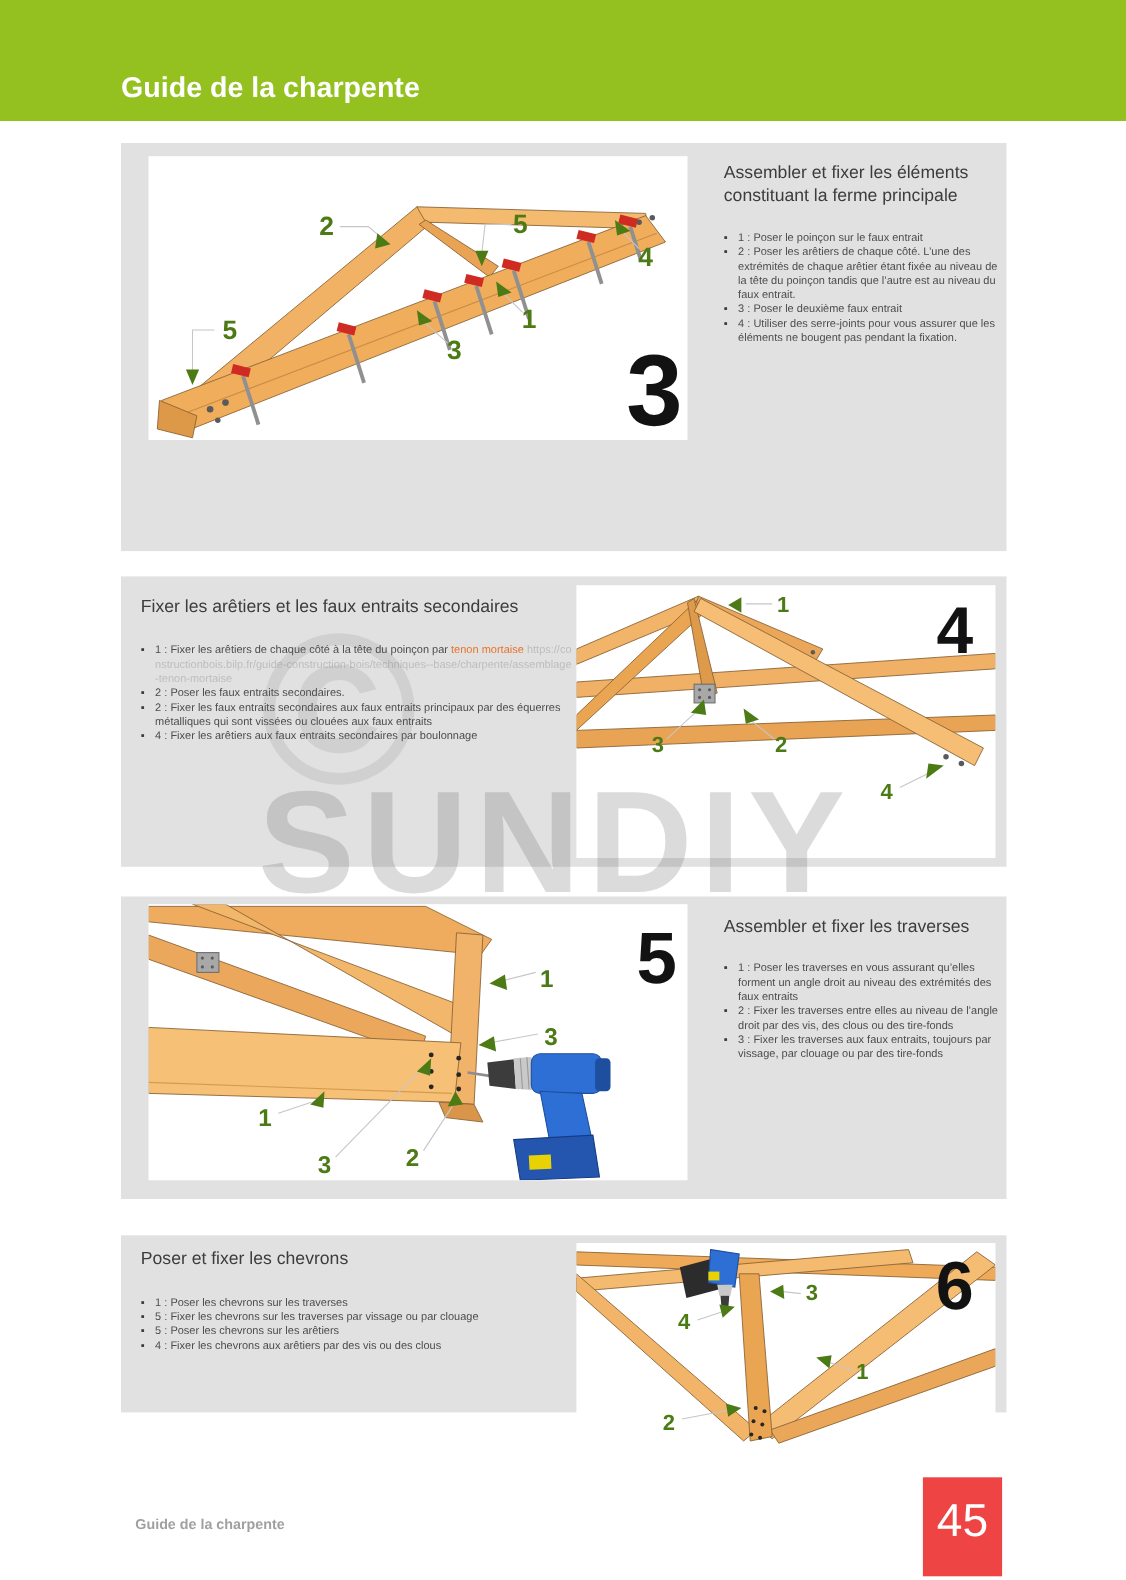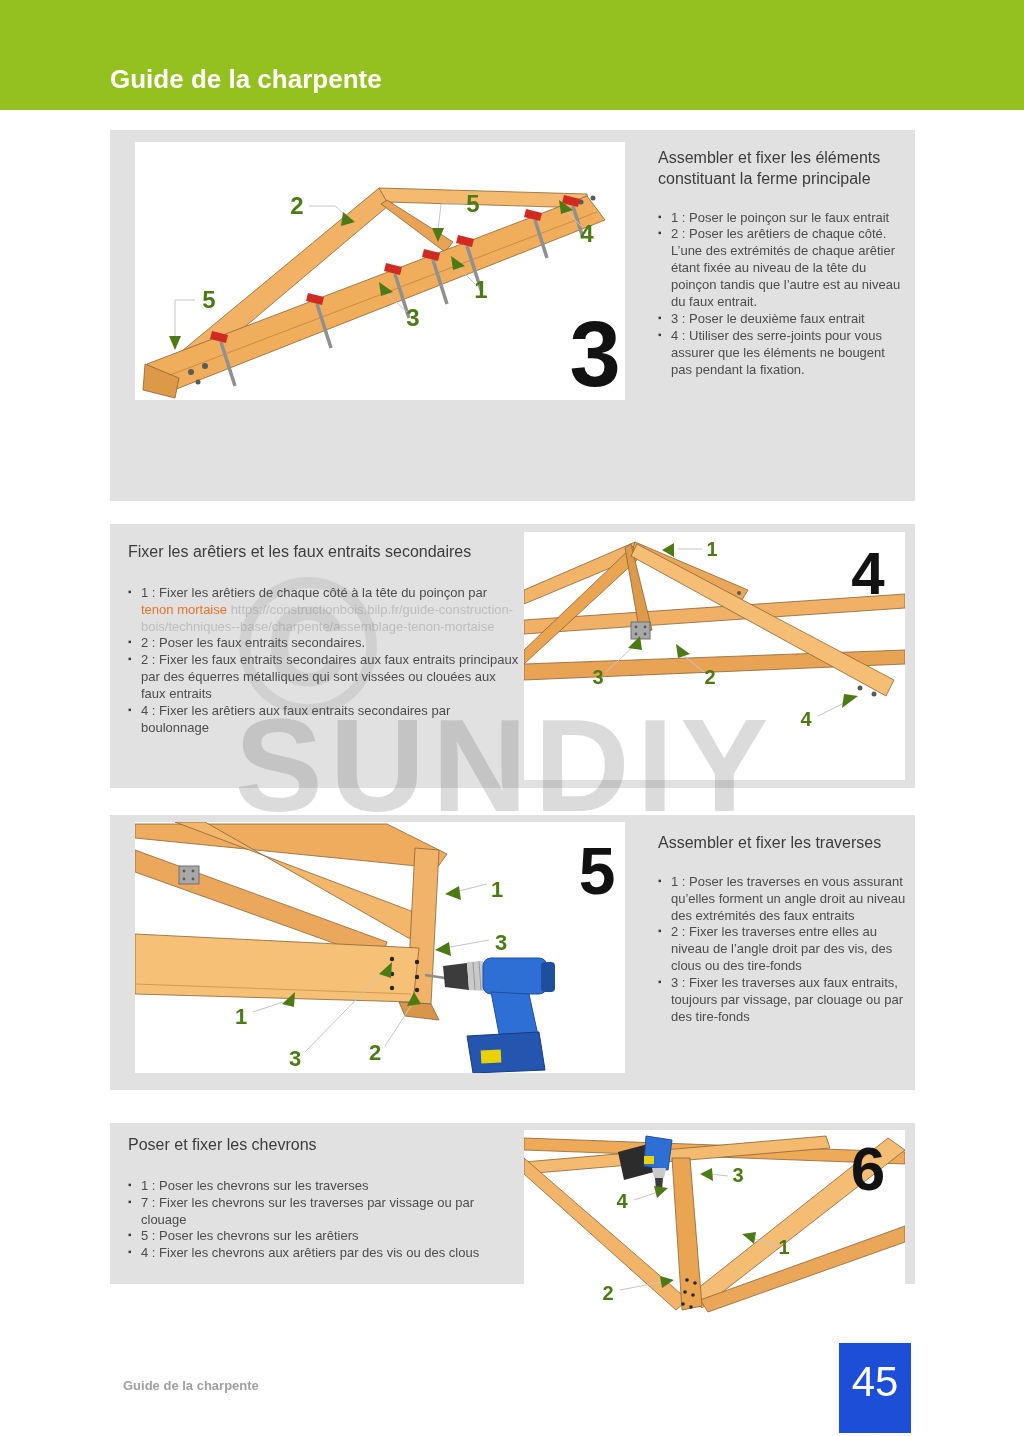--- a/index.html
+++ b/index.html
@@ -20,28 +20,28 @@
   .txt{position:absolute}
   .s1 .txt{left:548px;top:18px;width:250px}
   .s2 .txt{left:18px;top:18px;width:392px}
   .s3 .txt{left:548px;top:18px;width:250px}
   .s4 .txt{left:18px;top:12px;width:392px}
   .txt h2{font-size:16px;line-height:1.3;color:#3c3c3c;font-weight:normal}
   .s2 .txt h2,.s4 .txt h2{text-align:left}
   .txt ul{list-style:none;margin-top:20px}
   .s2 .txt ul{margin-top:22px}
   .s4 .txt ul{margin-top:22px}
-  .txt li{position:relative;padding-left:13px;font-size:13px;line-height:1.3;color:#4c4c4c}
+  .txt li{position:relative;padding-left:13px;font-size:10px;line-height:1.3;color:#4c4c4c}
   .txt li::before{content:"▪";position:absolute;left:0;top:0;font-size:10px;color:#3a3a3a}
   a.link{color:#e8722a;text-decoration:none;font-weight:normal}
   .url{color:#bdbdbd;word-break:break-all}
   .wm-sundiy{position:absolute;left:505px;top:765px;transform:translate(-50%,-50%);font-size:132px;font-weight:bold;letter-spacing:7px;color:rgba(105,105,105,0.24);z-index:20;pointer-events:none;white-space:nowrap}
   .wm-copy{position:absolute;left:308px;top:645px;transform:translate(-50%,-50%);font-size:195px;font-weight:bold;color:rgba(105,105,105,0.14);z-index:19;pointer-events:none}
   .footer-text{position:absolute;left:123px;top:1378px;font-size:13px;font-weight:bold;color:#a0a0a0}
-  .pagenum{position:absolute;left:839px;top:1343px;width:72px;height:90px;background:#1d4ed8;color:#fff;
+  .pagenum{position:absolute;left:839px;top:1343px;width:72px;height:90px;background:#ef4444;color:#fff;
            display:flex;align-items:center;justify-content:center;padding-bottom:12px;font-size:42px}
   svg{display:block}
   .wood{stroke:#8a6336;stroke-width:0.8}
   .lead{stroke:#c6c6c6;stroke-width:1;fill:none}
   .arw{fill:#4c7a15}
   .lbl{fill:#4c7a15;font-weight:bold}
   .bignum{fill:#121212;font-weight:bold}
   .bolt{fill:#5a5a5a}
   .screw{fill:#262626}
 </style>
@@ -225,21 +225,21 @@
       <li>3 : Fixer les traverses aux faux entraits, toujours par vissage, par clouage ou par des tire-fonds</li>
     </ul>
   </div>
 </section>
 
 <section class="block s4">
   <div class="txt">
     <h2>Poser et fixer les chevrons</h2>
     <ul>
       <li>1 : Poser les chevrons sur les traverses</li>
-      <li>7 : Fixer les chevrons sur les traverses par vissage ou par clouage</li>
+      <li>5 : Fixer les chevrons sur les traverses par vissage ou par clouage</li>
       <li>5 : Poser les chevrons sur les arêtiers</li>
       <li>4 : Fixer les chevrons aux arêtiers par des vis ou des clous</li>
     </ul>
   </div>
   <div class="imgbox">
     <svg viewBox="0 0 381 183" width="381" height="183">
       <polygon class="wood" points="0,8 381,22 381,34 0,20" fill="#eeaa58"></polygon>
       <polygon class="wood" points="0,32 302,6 306,18 0,44" fill="#f4ba70"></polygon>
       <polygon class="wood" points="364,8 381,20 178,178 164,166" fill="#f5bd74"></polygon>
       <polygon class="wood" points="381,96 381,112 184,182 176,170" fill="#eaa75a"></polygon>

